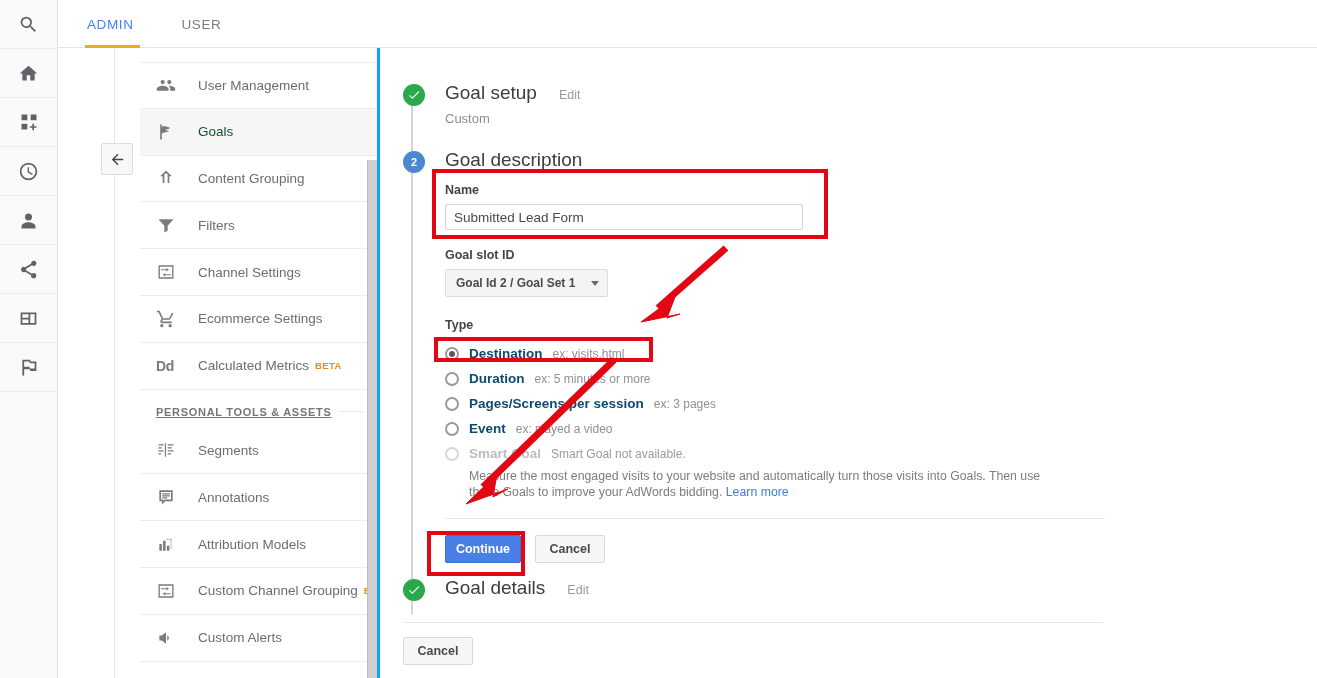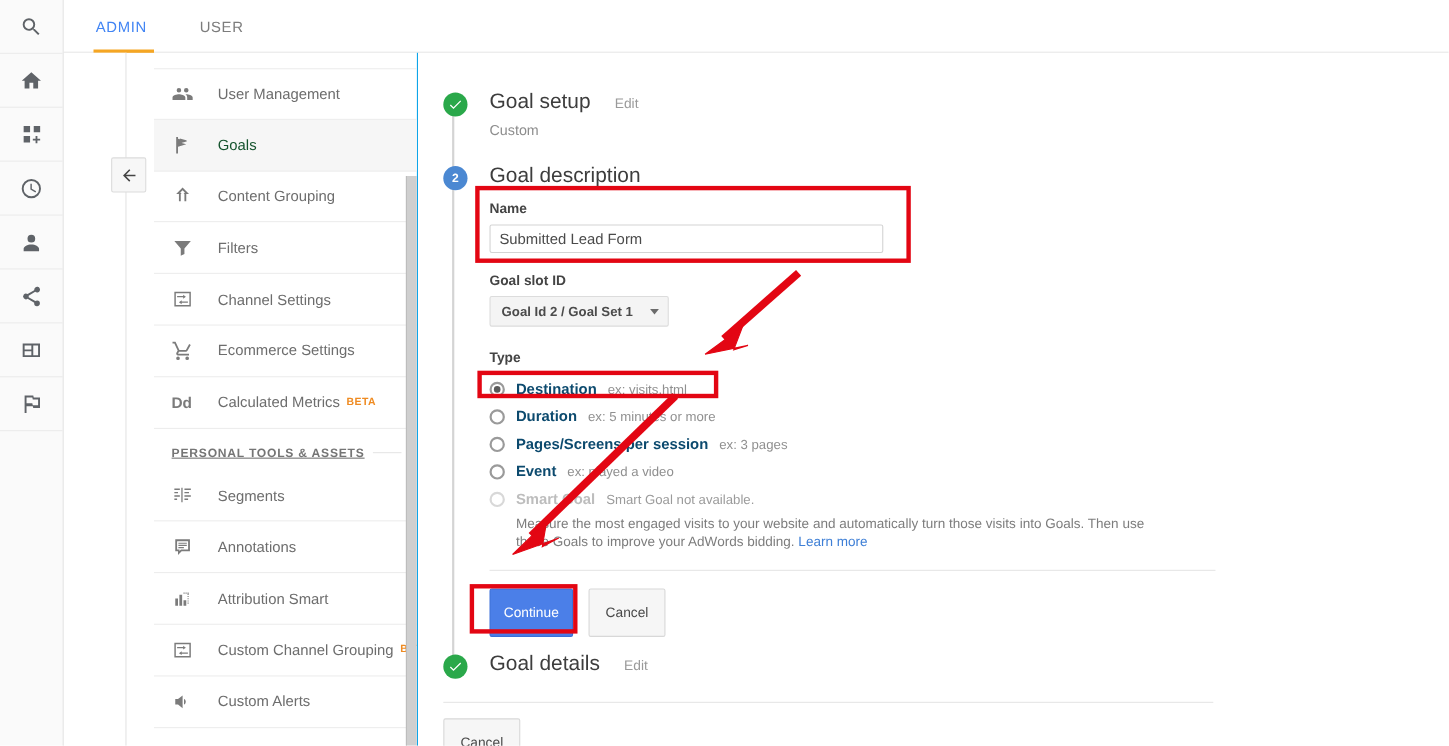--- a/index.html
+++ b/index.html
@@ -62,21 +62,21 @@
     background: #f7f7f7; border: 1px solid #dcdcdc; border-radius: 2px;
     display: flex; align-items: center; justify-content: center; cursor: pointer;
     z-index: 5;
   }
   .collapse-btn svg { fill: #444; }
 
   
   .menu {
     position: absolute; left: 140px; top: 48px; width: 240px; height: 630px;
     background: #fff; overflow: hidden; box-sizing: border-box;
-    border-right: 1px solid #0ea5e9;
+    border-right: 3px solid #0ea5e9;
   }
   .menu-inner { position: relative; padding-top: 14px; }
   .menu-item {
     display: flex; align-items: center; height: 46.8px;
     padding-left: 16px; box-sizing: border-box;
     border-bottom: 1px solid #ededed;
     cursor: pointer; font-size: 13.5px; color: #6d6d6d;
   }
   .menu-item:first-child { border-top: 1px solid #ededed; }
   .menu-item.active { background: #f6f6f6; color: #e8452c; }
@@ -175,21 +175,21 @@
   .radio-row.disabled .radio-hint { color: #9b9b9b; }
   .smart-desc {
     font-size: 12.3px; color: #7d7d7d; line-height: 15.5px;
     margin: 3px 0 0 24px; width: 600px;
   }
   .smart-desc a { color: #3e7fd6; text-decoration: none; }
 
   .divider { height: 1px; background: #e6e6e6; width: 660px; margin: 18px 0 0 0; }
 
   .btn {
-    height: 44px; border-radius: 2px; font-size: 12.5px; font-weight: 400;
+    height: 28px; border-radius: 2px; font-size: 12.5px; font-weight: 700;
     display: inline-flex; align-items: center; justify-content: center;
     cursor: pointer; box-sizing: border-box; font-family: "Liberation Sans", sans-serif;
   }
   .btn-primary { background: #4b7fe8; border: 1px solid #3b6fd8; color: #fff; width: 76px; }
   .btn-default { background: #f6f6f6; border: 1px solid #d8d8d8; color: #4a4a4a; width: 70px; }
 
   
   .anno-box {
     position: absolute; border: 4px solid #e30613; box-sizing: border-box;
     pointer-events: none; z-index: 40;
@@ -357,21 +357,21 @@
         <span class="mi-label">Annotations</span>
       </div>
 
       <div class="menu-item">
         <span class="mi-icon">
           <svg width="20" height="20" viewBox="0 0 24 24">
               <path d="M4 12h3v8H4zm4.5-4h3v12h-3zM13 14h3v6h-3z"></path>
               <path d="M17.4 7h1.2v1.2h-1.2zm0 2.4h1.2v1.2h-1.2zm0 2.4h1.2V13h-1.2zm0 2.4h1.2v1.2h-1.2zm0 2.4h1.2v1.2h-1.2zM13 5.6h1.2v1.2H13zm2.2 0h1.2v1.2h-1.2zm2.2 0h1.2v1.2h-1.2z"></path>
             </svg>
         </span>
-        <span class="mi-label">Attribution Smart</span>
+        <span class="mi-label">Attribution Models</span>
       </div>
 
       <div class="menu-item">
         <span class="mi-icon">
           <svg width="20" height="20" viewBox="0 0 24 24">
               <path d="M3 4v16h18V4H3zm1.6 1.6h14.8v12.8H4.6V5.6z"></path>
               <path d="M6 8.6h6.6V7.2l3 2.1-3 2.1v-1.4H6zM17.8 14.6H11v-1.4l-3 2.1 3 2.1v-1.4h6.8z"></path>
             </svg>
         </span>
         <span class="mi-label">Custom Channel Grouping</span>

